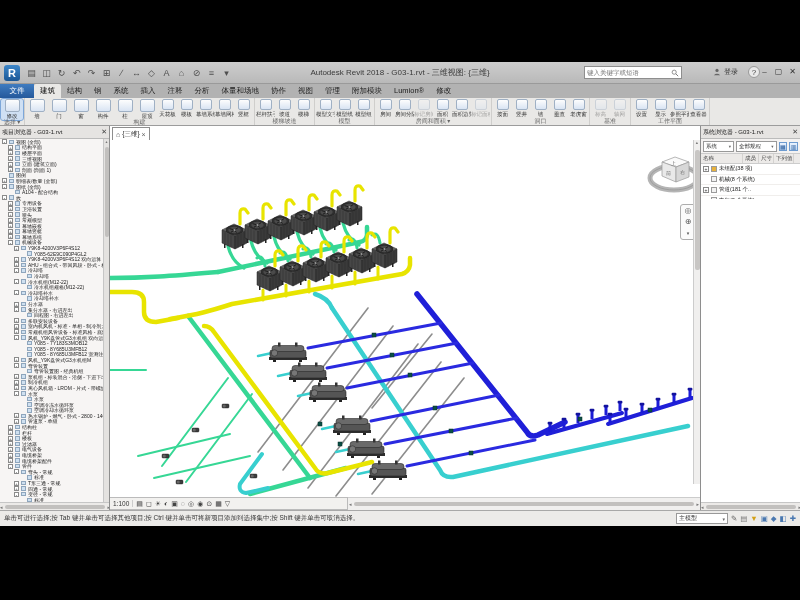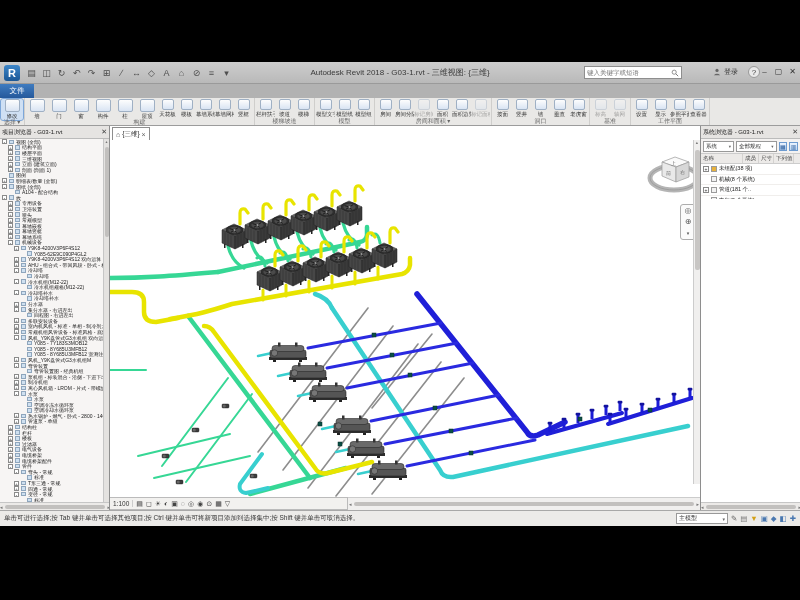--- a/index.html
+++ b/index.html
@@ -174,20 +174,37 @@
       <div class="thelp">?</div>
       <div class="winbtns">
         <span>–</span>
         <span>▢</span>
         <span>✕</span>
       </div>
     </div>
 
     <div class="tabrow">
       <div class="filetab">文件</div>
+      <div style="display:flex">
+
+      <div class="rtab active">建筑</div>
+          <div class="rtab">结构</div>
+          <div class="rtab">钢</div>
+          <div class="rtab">系统</div>
+          <div class="rtab">插入</div>
+          <div class="rtab">注释</div>
+          <div class="rtab">分析</div>
+          <div class="rtab">体量和场地</div>
+          <div class="rtab">协作</div>
+          <div class="rtab">视图</div>
+          <div class="rtab">管理</div>
+          <div class="rtab">附加模块</div>
+          <div class="rtab">Lumion®</div>
+          <div class="rtab">修改</div>
+        </div>
     </div>
 
     <div class="ribbon">
 
     <div class="rpanel">
           <div class="rbtns">
 
           <div class="rbtn active big">
                 <span class="ricon"></span>
                 <span class="rlabel">修改</span>

